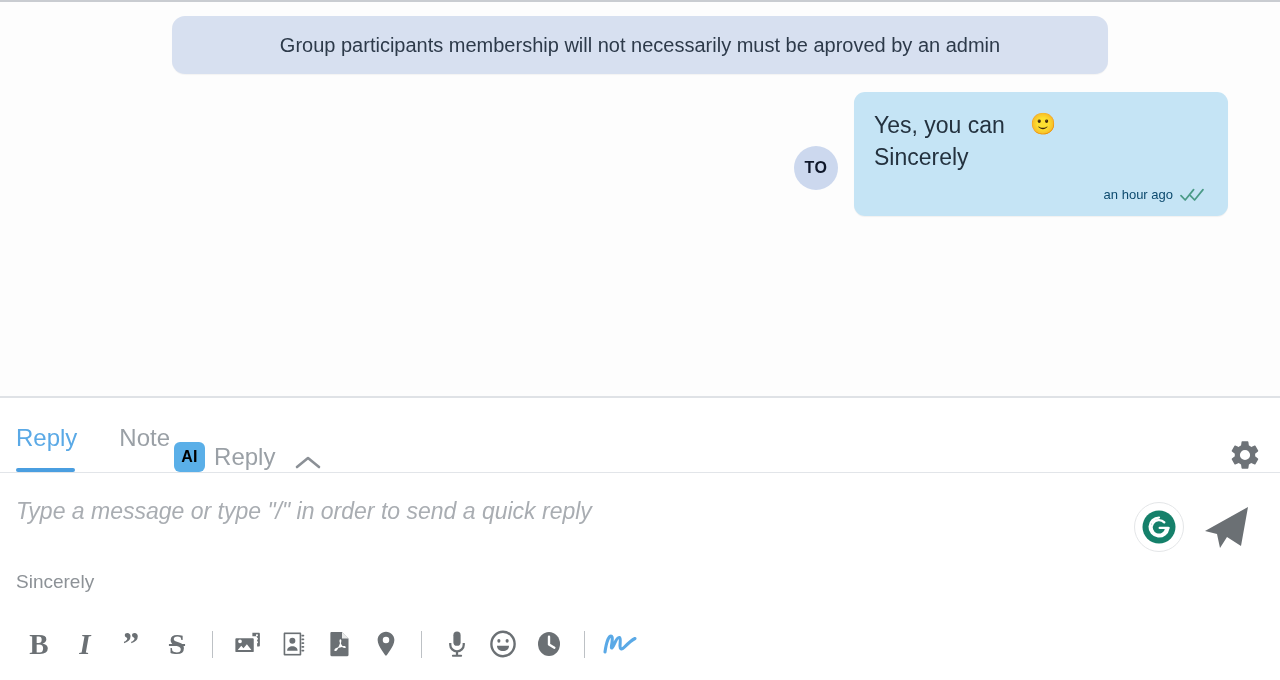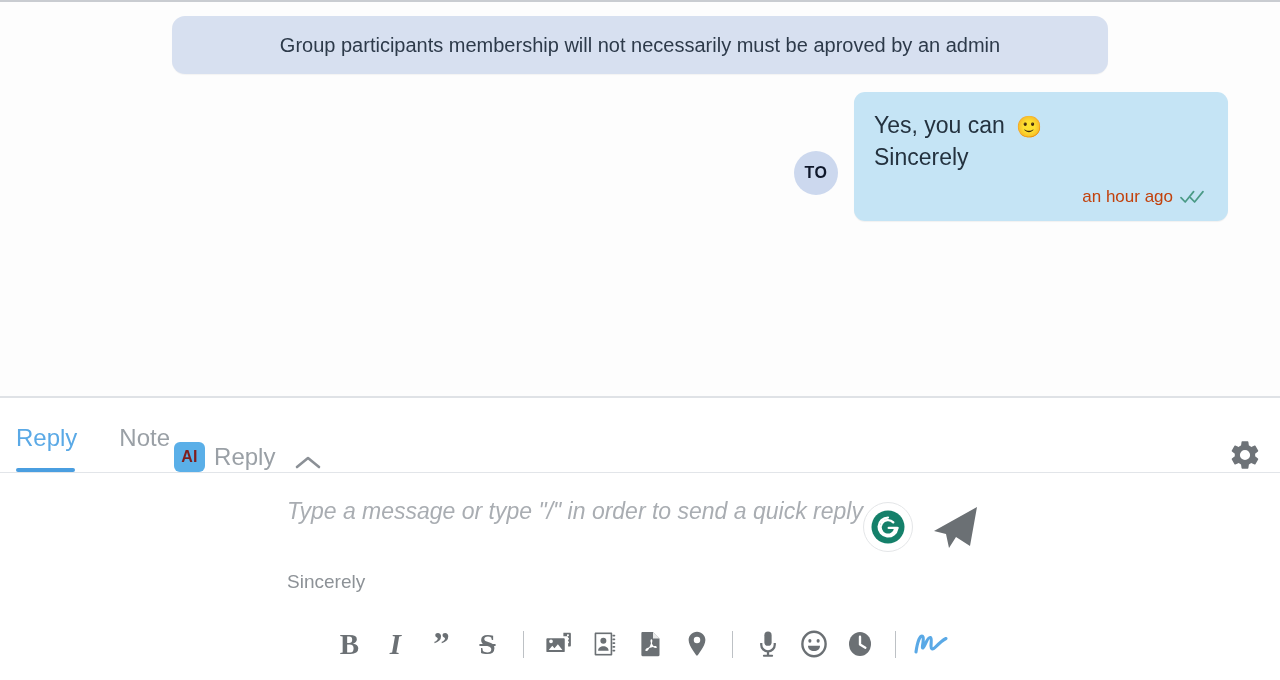--- a/index.html
+++ b/index.html
@@ -69,30 +69,30 @@
     min-width: 374px;
     max-width: 560px;
     color: #22313f;
     box-shadow: 0 1px 1px rgba(0,0,0,0.05);
   }
   .bubble-out .line {
     font-size: 23px;
     line-height: 1.38;
     color: #24323f;
     display: flex;
-    align-items: flex-end;
-    gap: 12px;
+    align-items: flex-start;
+    gap: 26px;
   }
   .bubble-out .emoji { font-size: 21px; }
   .bubble-meta {
     margin-top: 14px;
     display: flex; justify-content: flex-end; align-items: center;
     gap: 7px;
-    font-size: 17px;
-    color: #c2410c;
+    font-size: 13px;
+    color: #0c4a6e;
   }
   .ticks { display: inline-flex; }
   .ticks svg { display: block; }
 
   
   .divider { height: 1px; background: #e2e5e9; width: 100%; }
   .divider.thick { height: 2px; background: #dfe2e6; }
 
   .tabs-bar {
     flex: 0 0 74px;
@@ -125,21 +125,21 @@
   .tab.tight { margin-right: 28px; }
 
   .ai-tab {
     display: flex; align-items: center; gap: 9px;
     margin-left: 4px; cursor: pointer;
   }
   .ai-badge {
     width: 31px; height: 30px;
     background: #5aafe8;
     border-radius: 6px;
-    color: #7f1d1d;
+    color: #000000;
     font-size: 16px;
     font-weight: 700;
     display: flex; align-items: center; justify-content: center;
     letter-spacing: 0.3px;
   }
   .ai-label { font-size: 24px; color: #9aa0a6; }
   .chevron-up {
     margin-left: 18px;
     display: flex; align-items: center;
     cursor: pointer;
@@ -147,21 +147,20 @@
   .gear { margin-left: auto; cursor: pointer; display: flex; align-items: center; }
 
   
   .composer {
     flex: 1 1 auto;
     position: relative;
     background: #ffffff;
     padding: 24px 0 0 0;
     display: flex;
     flex-direction: column;
-    align-items: center;
   }
   .composer-top {
     display: flex;
     align-items: flex-start;
     padding: 0 28px 0 16px;
   }
   .input-area { flex: 1 1 auto; min-width: 0; }
   .placeholder {
     font-size: 23px;
     font-style: italic;

